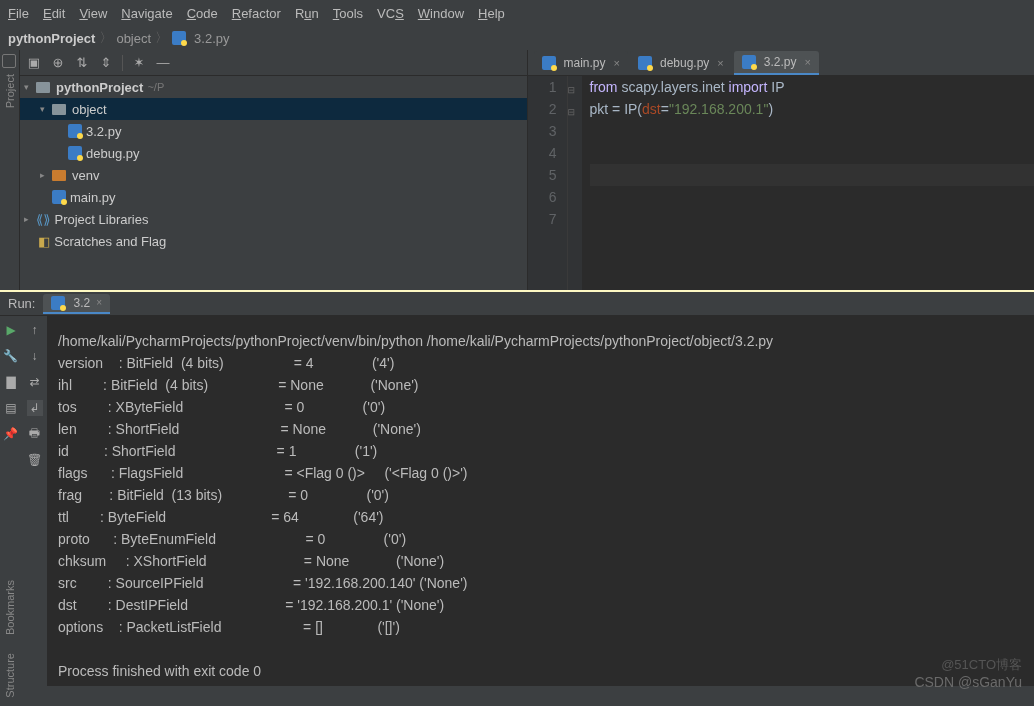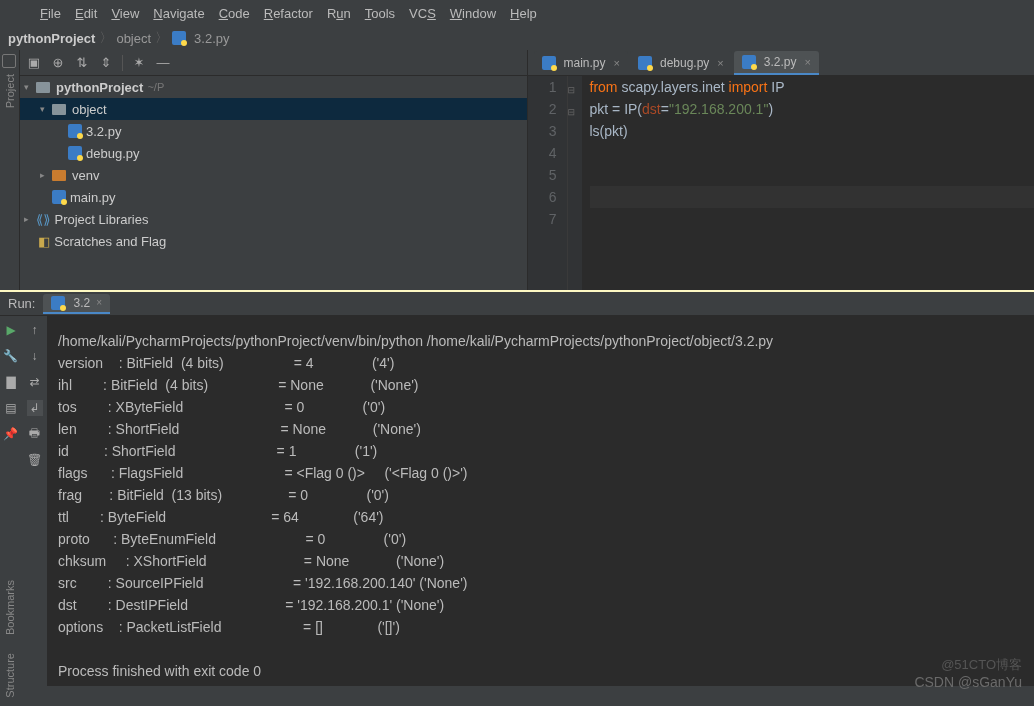--- a/index.html
+++ b/index.html
@@ -1,17 +1,17 @@
 <!DOCTYPE html>
 <html><head>
 <meta charset="utf-8">
 <style>
 * { margin:0; padding:0; box-sizing:border-box; font-family:"Segoe UI",Arial,sans-serif; }
 body { background:#3c3f41; color:#bbbbbb; font-size:13px; width:1034px; height:706px; overflow:hidden; position:relative; }
-.menubar { height:26px; display:flex; align-items:center; padding:0 8px; gap:14px; background:#3c3f41;margin-left:32px; }
+.menubar { height:26px; display:flex; align-items:center; padding:0 8px; gap:14px; background:#3c3f41; }
 .menubar span { cursor:pointer; }
 .menubar span u { text-decoration:underline; }
 .breadcrumbs { height:24px; display:flex; align-items:center; padding:0 8px; gap:4px; background:#3c3f41; color:#999; }
 .breadcrumbs .sep { color:#666; }
 .breadcrumbs .active { color:#ccc; font-weight:600; }
 .icon-py { width:14px; height:14px; display:inline-block; background:#3b7cc5; border-radius:2px; position:relative; margin-right:4px; vertical-align:middle; }
 .icon-py::after { content:""; position:absolute; width:6px; height:6px; border-radius:50%; background:#fed94b; right:-1px; bottom:-1px; }
 .main-split { display:flex; height:240px; }
 .leftcol { width:20px; background:#3c3f41; border-right:1px solid #2b2b2b; display:flex; flex-direction:column; align-items:center; padding-top:4px; gap:6px; }
 .vert-label { writing-mode:vertical-lr; transform:rotate(180deg); font-size:11px; color:#888; }
@@ -30,21 +30,21 @@
 .libs-ico { color:#5896c4; margin-right:4px; }
 .editor-area { flex:1; display:flex; flex-direction:column; background:#2b2b2b; }
 .tabs { height:26px; display:flex; align-items:flex-end; background:#3c3f41; border-bottom:1px solid #2b2b2b; padding-left:6px; gap:2px; }
 .tab { height:24px; display:flex; align-items:center; padding:0 8px; background:#3c3f41; color:#bbb; border-top-left-radius:3px; border-top-right-radius:3px; cursor:pointer; gap:4px; font-size:12px; }
 .tab.active { background:#4e5254; border-bottom:2px solid #4a88c7; }
 .tab .x { color:#888; font-size:11px; margin-left:4px; }
 .editor-body { flex:1; display:flex; font-family:"Consolas","Monaco",monospace; font-size:14px; line-height:22px; }
 .gutter { width:40px; text-align:right; padding-right:10px; color:#606366; background:#313335; border-right:1px solid #3a3a3a; }
 .foldcol { width:14px; background:#313335; color:#666; font-size:9px; padding-top:3px; }
 .code { flex:1; padding-left:8px; background:#2b2b2b; color:#a9b7c6; }
-.code .kw { color:#f97316; }
+.code .kw { color:#c4b5fd; }
 .code .param { color:#aa4926; }
 .code .str { color:#6a8759; }
 .code .curline { background:#323232; display:block; }
 .run-panel { background:#2b2b2b; border-top:2px solid #fef9c3; }
 .run-header { height:24px; display:flex; align-items:center; background:#3c3f41; padding:0 8px; gap:8px; border-bottom:1px solid #2b2b2b; }
 .run-tab { display:flex; align-items:center; gap:4px; background:#4e5254; padding:2px 8px; border-radius:3px 3px 0 0; font-size:12px; border-bottom:2px solid #4a88c7; }
 .run-tab .x { color:#888; font-size:10px; margin-left:2px; }
 .run-body { display:flex; height:370px; }
 .run-left { width:22px; background:#3c3f41; display:flex; flex-direction:column; align-items:center; padding-top:6px; gap:10px; }
 .run-left2 { width:26px; background:#3c3f41; display:flex; flex-direction:column; align-items:center; padding-top:6px; gap:10px; border-right:1px solid #2b2b2b; }
@@ -167,21 +167,20 @@
           <div>6</div>
           <div>7</div>
       </div>
       <div class="foldcol">
           <div>⊟</div>
           <div>⊟</div>
         </div>
       <div class="code">
         <div><span class="kw">from</span><span> scapy.layers.inet </span><span class="kw">import</span><span> IP</span></div>
         <div><span>pkt = IP(</span><span class="param">dst</span><span>=</span><span class="str">"192.168.200.1"</span><span>)</span></div>
-        <div><span>ls(pkt)</span></div>
         <div>&nbsp;</div>
         <div>&nbsp;</div>
         <span class="curline" style="height:22px;">&nbsp;</span>
       </div>
     </div>
   </div>
 </div>
 
 <div class="run-panel">
   <div class="run-header">

